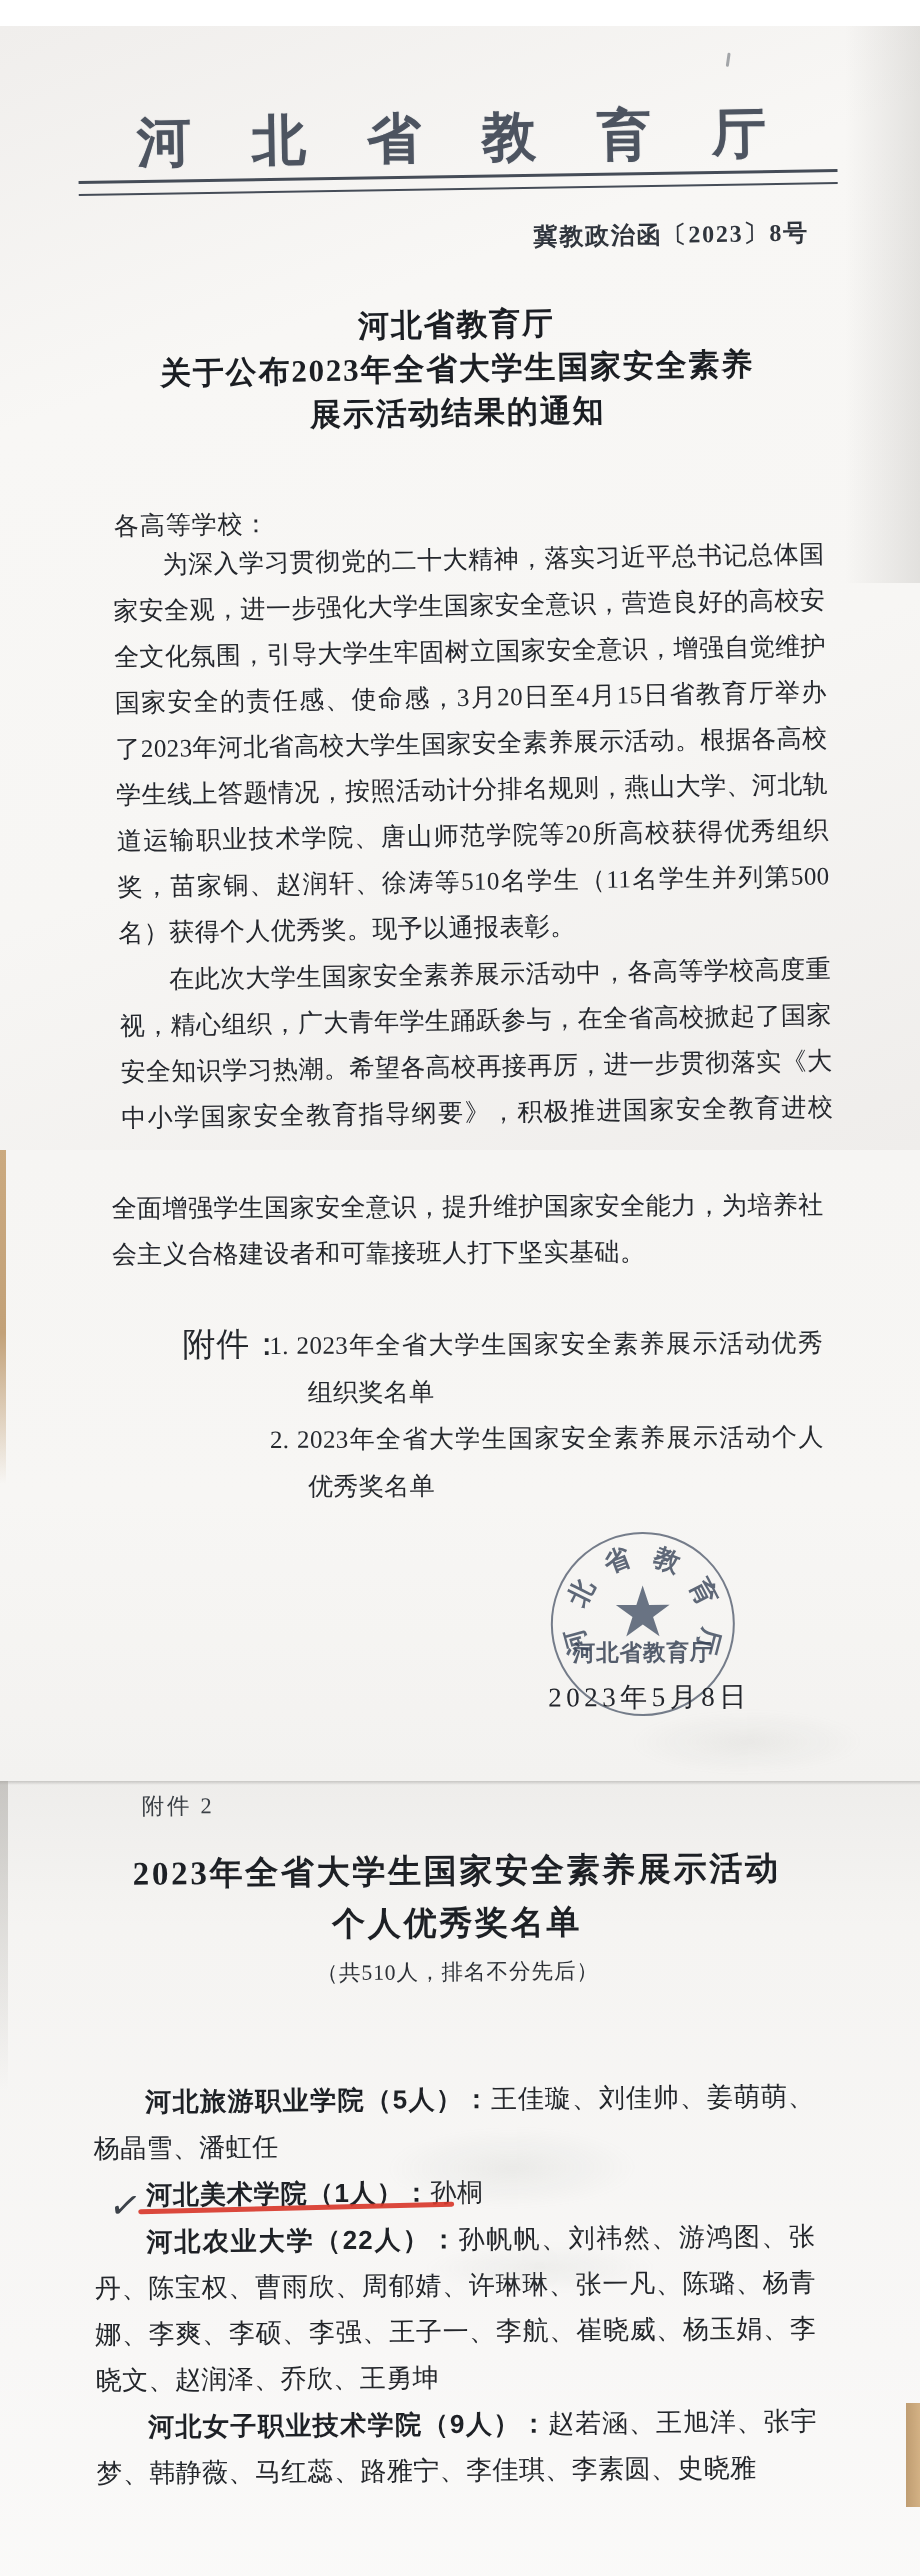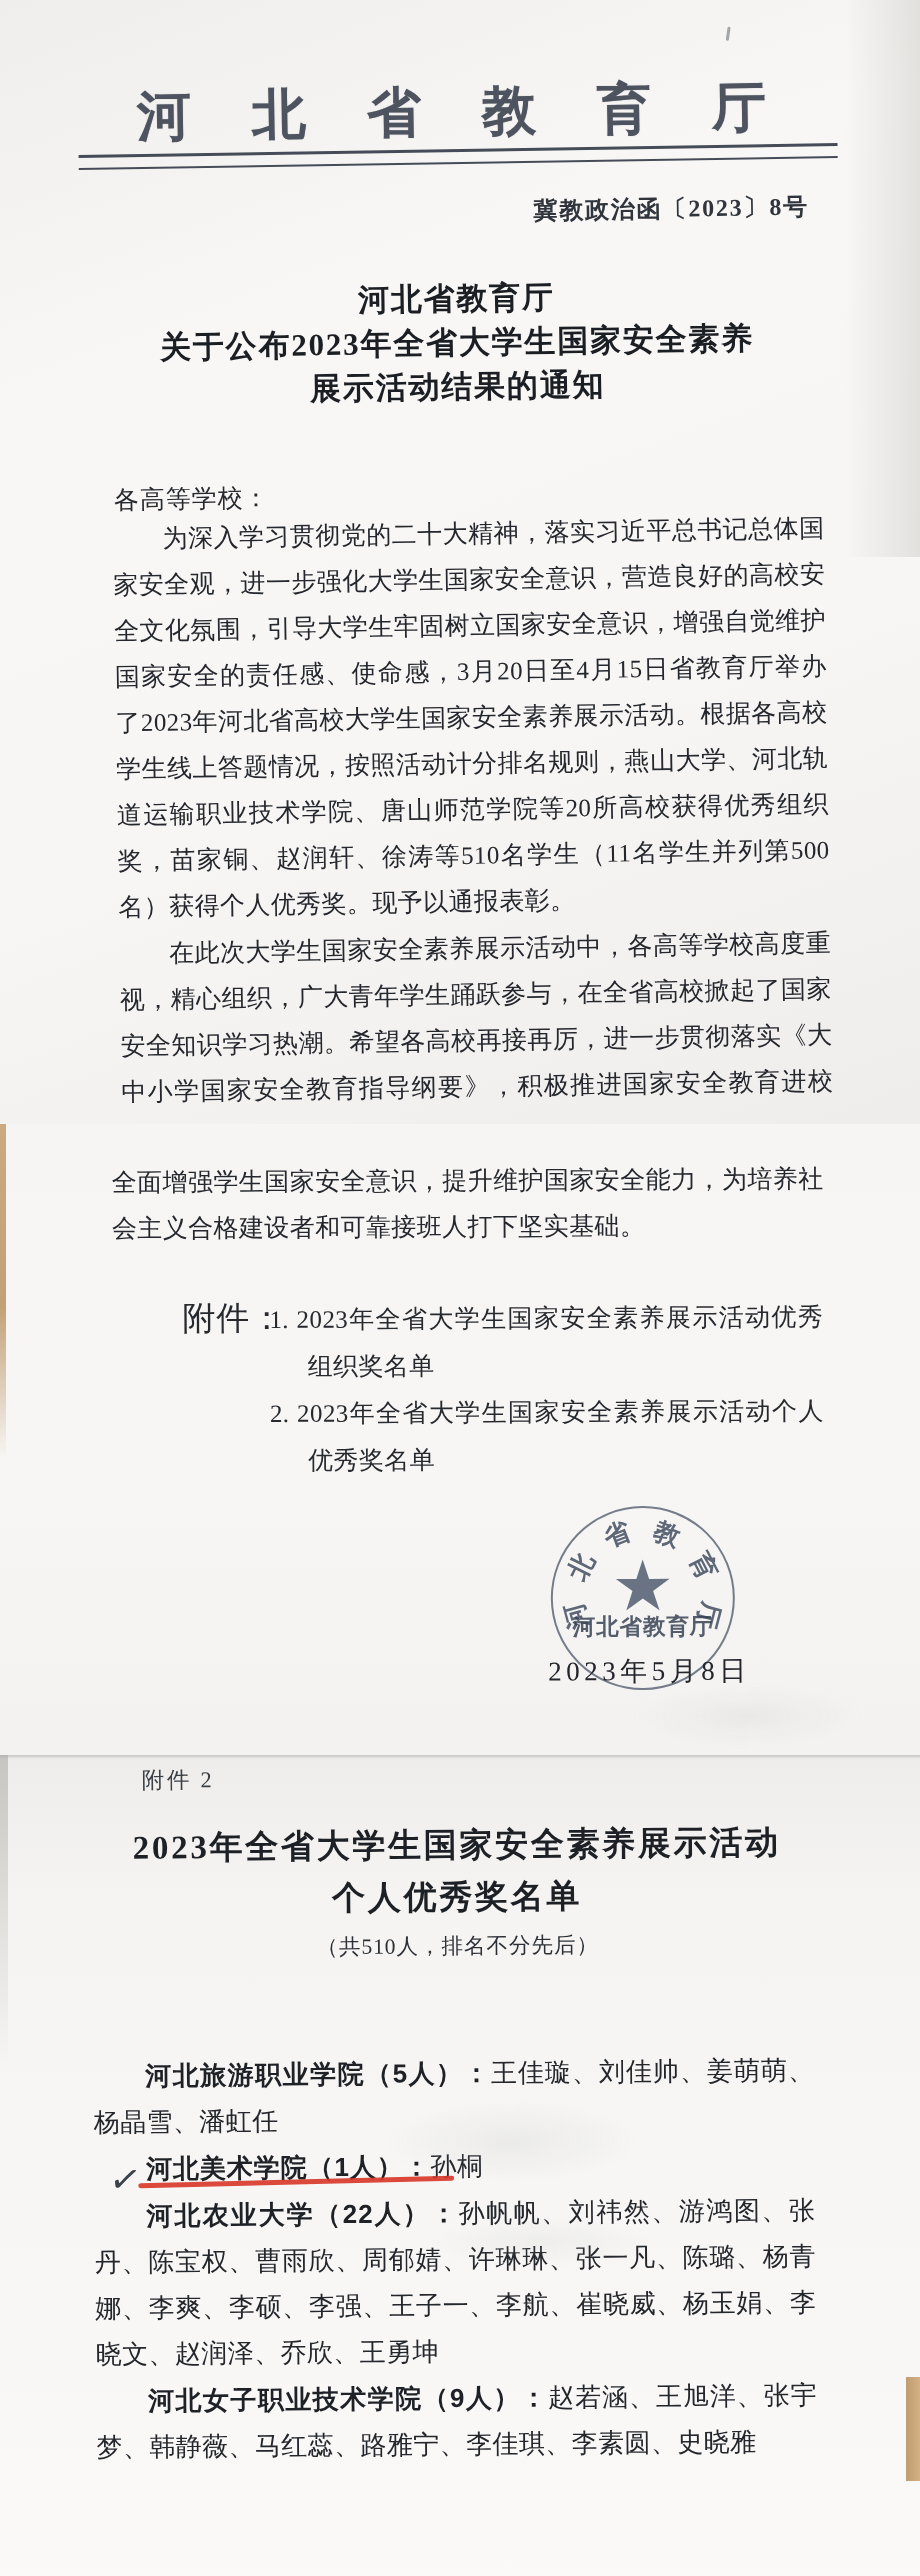--- a/index.html
+++ b/index.html
@@ -1,19 +1,19 @@
 <!DOCTYPE html>
 <html style="font-size:14.4px"><head>
 <meta charset="utf-8">
 <style>
   html,body{margin:0;padding:0;background:#ffffff;}
   body{width:921px;height:2576px;overflow:hidden;
        font-family:"Liberation Serif","DejaVu Serif",serif;color:#26292e;}
   .photo{position:relative;width:921px;height:2576px;overflow:hidden;}
-  .seg{position:absolute;left:0;width:921px;overflow:hidden;}
+  .seg{position:absolute;left:0;width:921px;overflow:hidden;margin-top:26px;}
   .tilt{position:absolute;left:0;top:0;width:100%;height:100%;}
 
   
   .seg1{top:0;height:1124px;
     background:linear-gradient(160deg,#f0eeec 0%,#f8f7f5 28%,#f7f6f4 62%,#efedeb 100%);}
   .tilt1{transform:rotate(-0.9deg);}
   .shade-right{position:absolute;right:0;top:0;width:76px;height:557px;
     background:linear-gradient(90deg,rgba(160,157,152,0) 0%,rgba(150,147,142,0.22) 100%);}
   .pen-dash{position:absolute;left:735px;top:31px;width:2.7px;height:13.5px;
     background:rgba(95,100,108,0.55);transform:rotate(9deg);border-radius:1.8px;}

